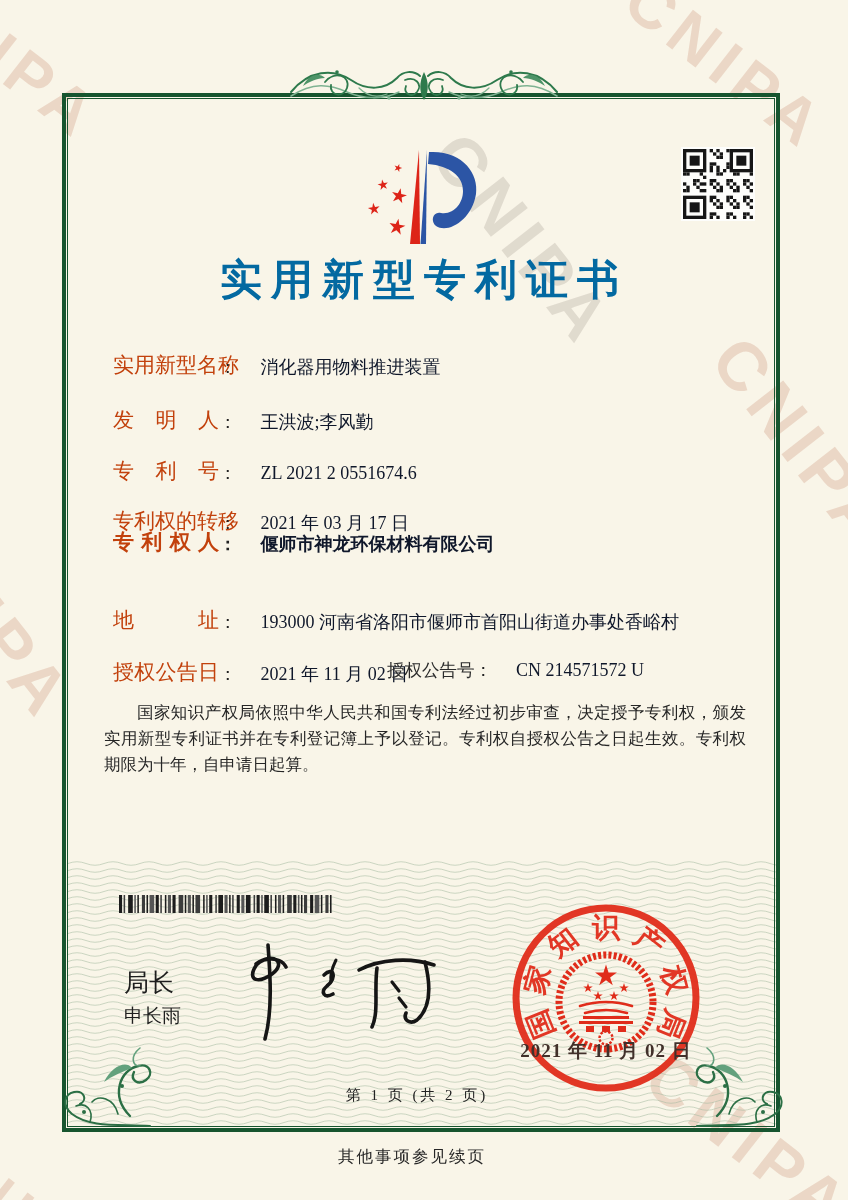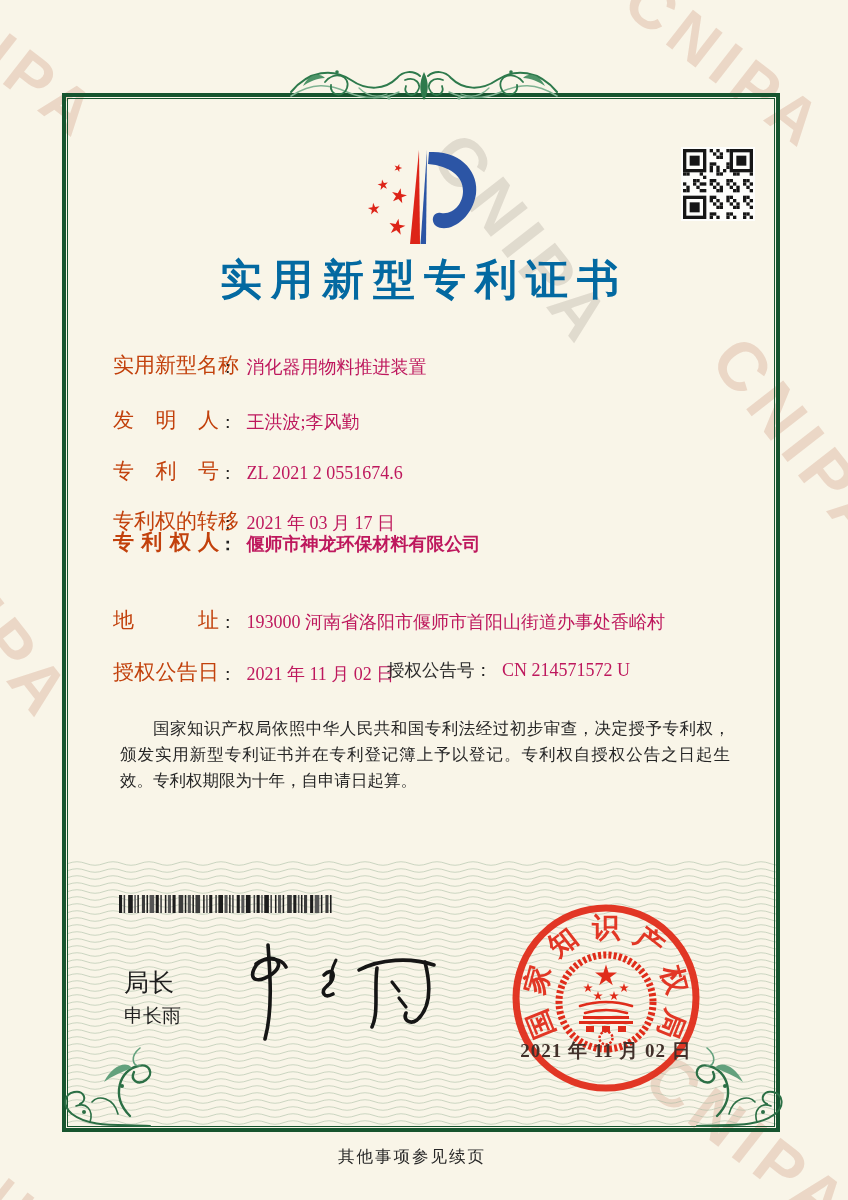--- a/index.html
+++ b/index.html
@@ -51,30 +51,30 @@
     font-size:42px;font-weight:600;letter-spacing:9px;color:#0369a1;z-index:3;
   }
   
   .fields{position:absolute;left:113px;top:0;width:650px;z-index:3;font-size:18px;}
   .frow{position:absolute;left:0;white-space:nowrap;}
   .f-label{
     display:inline-block;width:106px;text-align:justify;text-align-last:justify;
     font-size:21px;color:#c2410c;vertical-align:bottom;
   }
   .f-colon{font-size:17.5px;color:#222;}
-  .f-value{margin-left:10px;color:#be185d;}
+  .f-value{margin-left:24px;color:#0f172a;}
   .r1{top:351px;} .r2{top:406px;} .r3{top:457px;} .r4{top:507px;}
   .r5{top:528px;font-weight:bold;} .r6{top:606px;} .r7{top:658px;}
   .grant-no{position:absolute;left:274px;top:0;white-space:nowrap;}
   
   .body-text{
     position:absolute;left:104px;top:700px;width:642px;z-index:3;
     font-size:16.5px;line-height:26px;color:#262626;text-align:justify;
   }
-  .body-text p{margin:16px;text-indent:2em;}
+  .body-text p{margin:0;text-indent:2em;}
   
   .barcode{position:absolute;left:119px;top:895px;z-index:3;}
   .sig-title{position:absolute;left:124px;top:966px;z-index:3;
     font-family:"Liberation Sans","DejaVu Sans",sans-serif;font-size:25px;color:#1e1e1e;}
   .sig-name{position:absolute;left:124px;top:1003px;z-index:3;
     font-family:"Liberation Sans","DejaVu Sans",sans-serif;font-size:19px;color:#1e1e1e;}
   .signature{position:absolute;left:228px;top:942px;z-index:3;}
   
   .seal{position:absolute;left:506px;top:898px;width:200px;height:200px;z-index:3;}
   .seal-ring{position:absolute;left:0;top:0;}
@@ -423,15 +423,16 @@
     <span class="seal-char" style="left:20px;top:111px;transform:rotate(-112deg);">国</span>
     <span class="seal-char" style="left:17px;top:67px;transform:rotate(-75deg);">家</span>
     <span class="seal-char" style="left:42px;top:29px;transform:rotate(-37.5deg);">知</span>
     <span class="seal-char" style="left:85px;top:15px;transform:rotate(0deg);">识</span>
     <span class="seal-char" style="left:128px;top:29px;transform:rotate(37.5deg);">产</span>
     <span class="seal-char" style="left:153px;top:67px;transform:rotate(75deg);">权</span>
     <span class="seal-char" style="left:150px;top:111px;transform:rotate(112deg);">局</span>
     <div class="seal-date">2021 年 11 月 02 日</div>
   </div>
 
+  <div class="page-info">第 1 页 (共 2 页)</div>
   <div class="cont-note">其他事项参见续页</div>
 
 </div>
 
 </body></html>

